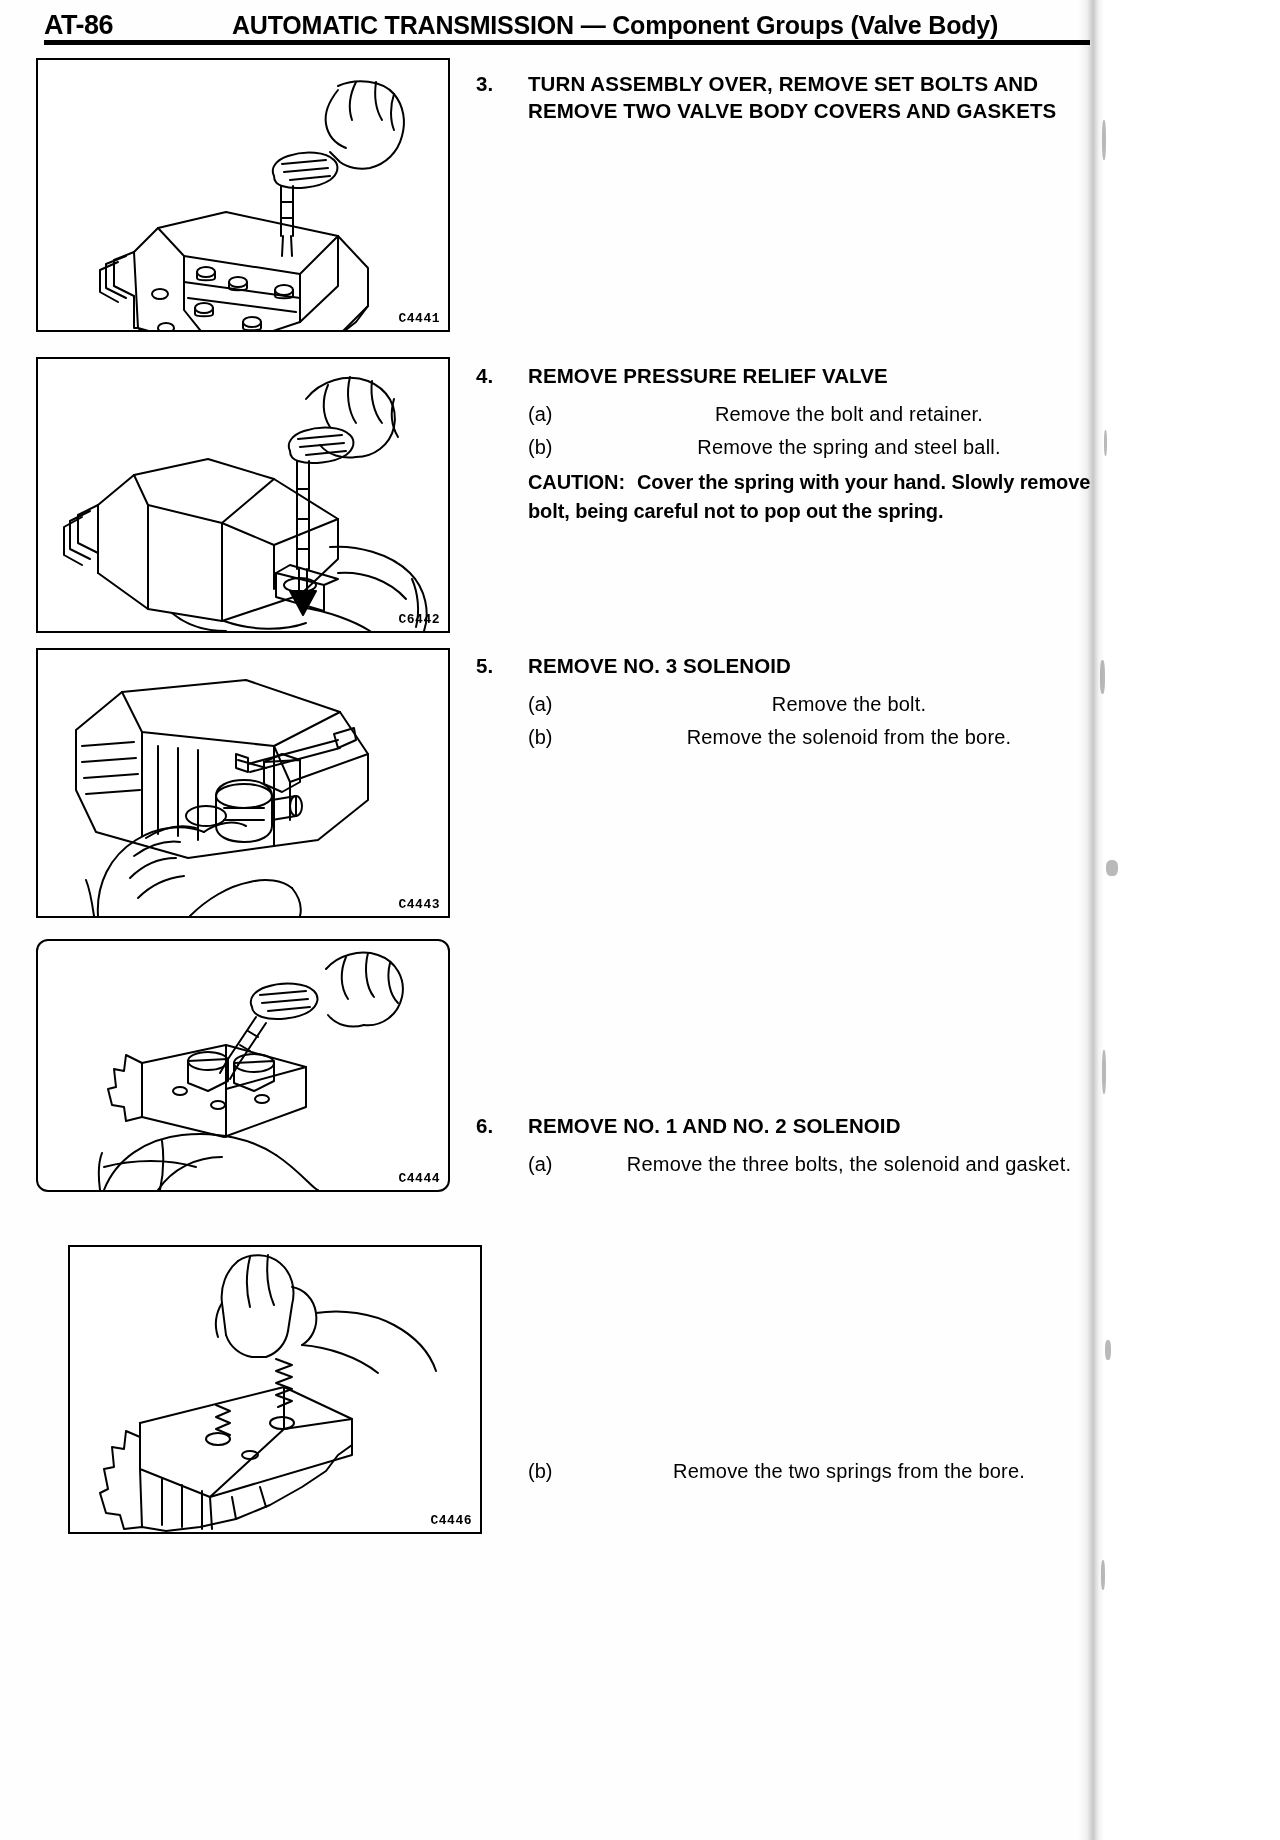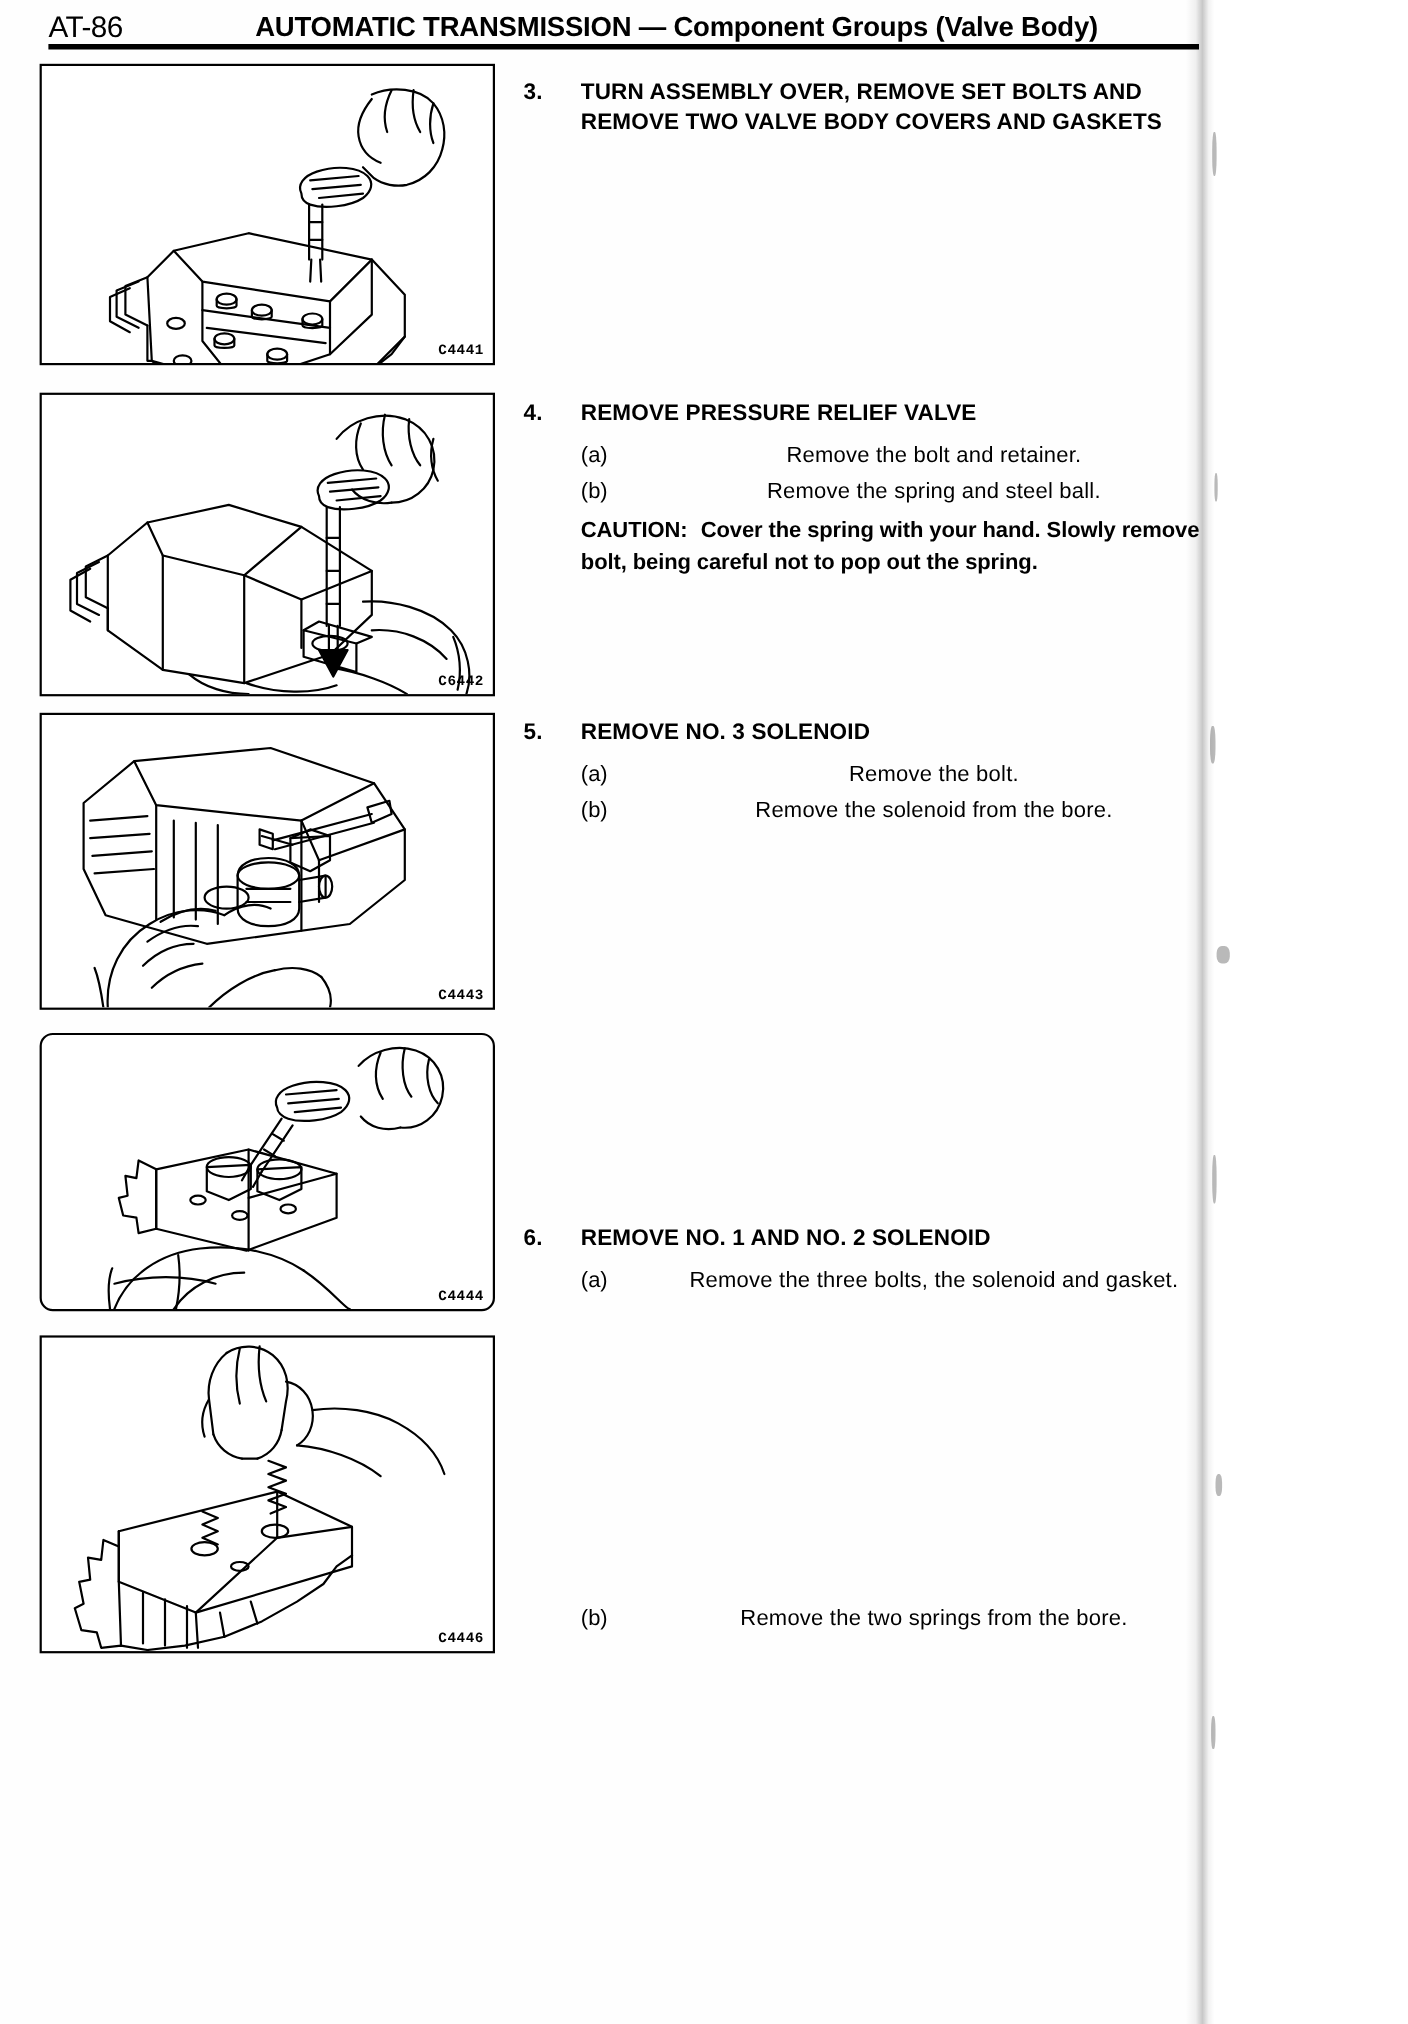--- a/index.html
+++ b/index.html
@@ -54,21 +54,21 @@
   #header {
     position: absolute;
     left: 0; top: 8px;
     width: 1090px;
     height: 40px;
   }
   #page-number {
     position: absolute;
     left: 44px; top: 2px;
     font-size: 27px;
-    font-weight: normal;
+    font-weight: bold;
     letter-spacing: -0.5px;
   }
   #header-title {
     position: absolute;
     left: 232px; top: 3px;
     font-size: 25px;
     font-weight: bold;
     white-space: nowrap;
     letter-spacing: -0.2px;
   }
@@ -370,21 +370,21 @@
         <path d="M238 214 C262 230 276 249 280 249"></path>
         <path d="M120 249 C134 228 158 216 184 216"></path>
         <path d="M124 200 C126 214 126 230 122 249"></path>
         <path d="M66 226 C96 218 130 218 158 226"></path>
         <path d="M62 249 C60 234 60 222 64 212"></path>
       </g>
     </svg>
     <div class="fig-caption">C4444</div>
   </div>
 
-  <div class="figure-box" style="top:1214px; width:410px; height:285px;">
+  <div class="figure-box" style="top:1245px; width:410px; height:285px;margin-left:32px;">
     <svg class="fig-svg" viewBox="0 0 410 285">
       <g fill="none" stroke="#000" stroke-width="2" stroke-linejoin="round" stroke-linecap="round">
 
         <path d="M168 14 C180 6 198 6 210 16 C222 26 226 42 222 58 L218 84"></path>
         <path d="M168 14 C156 24 150 40 152 56 L156 88"></path>
         <path d="M180 10 C176 26 176 44 180 60"></path>
         <path d="M198 8 C196 26 198 44 204 58"></path>
         <path d="M152 56 C146 66 144 78 148 90"></path>
         <path d="M156 88 C160 100 170 108 182 110"></path>
         <path d="M218 84 C216 96 208 106 196 110"></path>

